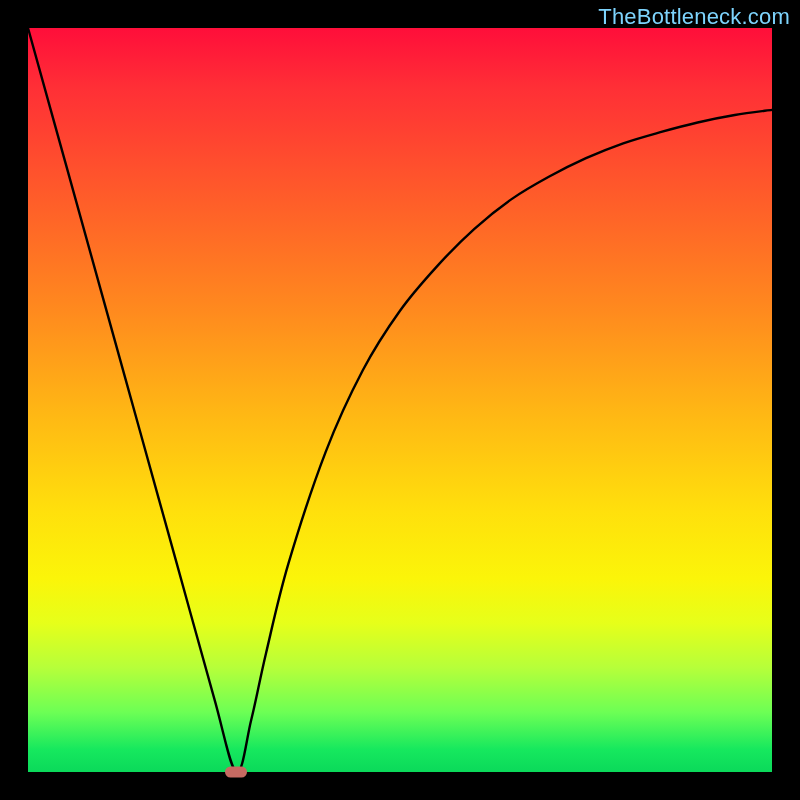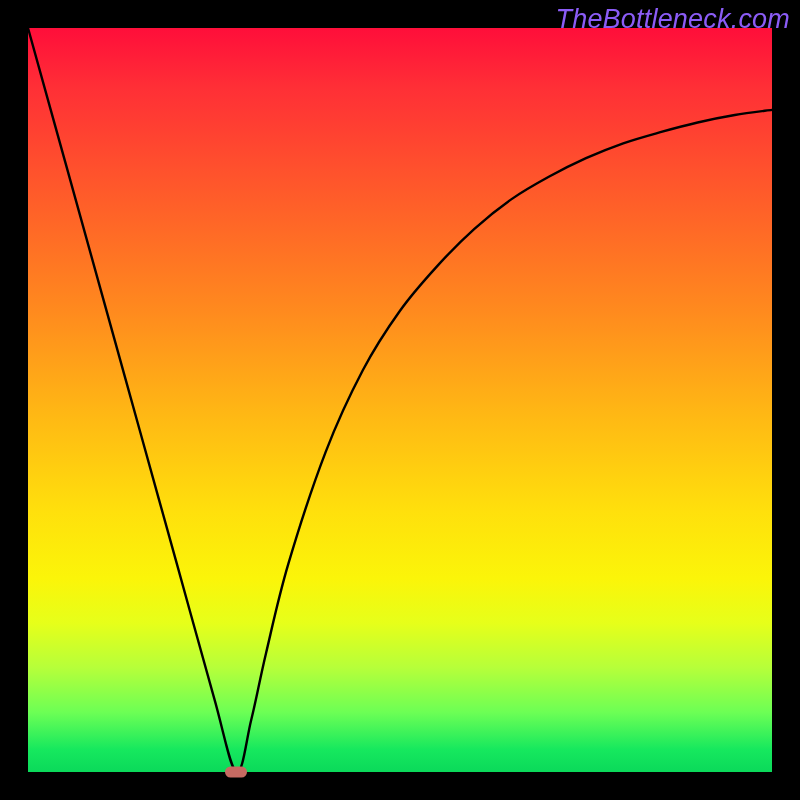--- a/index.html
+++ b/index.html
@@ -37,26 +37,25 @@
       #b6ff3a 86%,
       #6cff55 92%,
       #16e85e 97%,
       #0bd95a 100%
     );
   }
   .watermark {
     position: absolute;
     top: 4px;
     right: 10px;
-    color: #8b5cf6;
-    font-size: 27px;
+    color: #7dd3fc;
+    font-size: 22px;
     font-weight: 500;
     letter-spacing: 0.2px;
     user-select: none;
-    font-style: italic;
   }
   svg.curve {
     position: absolute;
     left: 0;
     top: 0;
     width: 744px;
     height: 744px;
     overflow: visible;
   }
   .marker {

